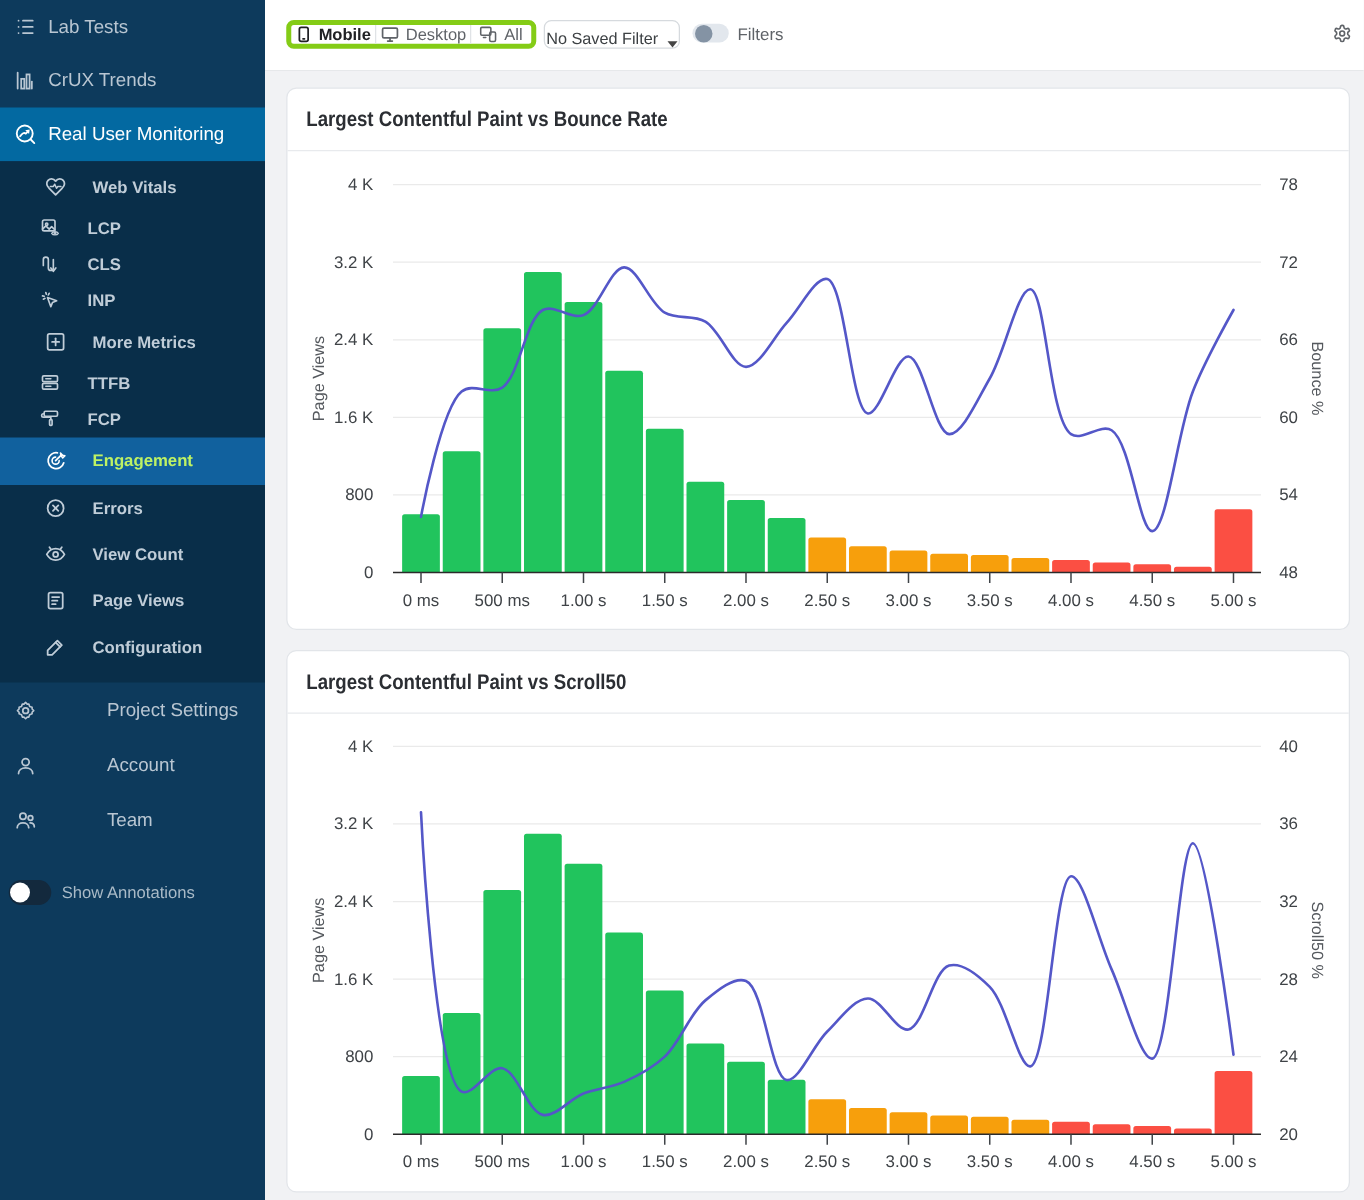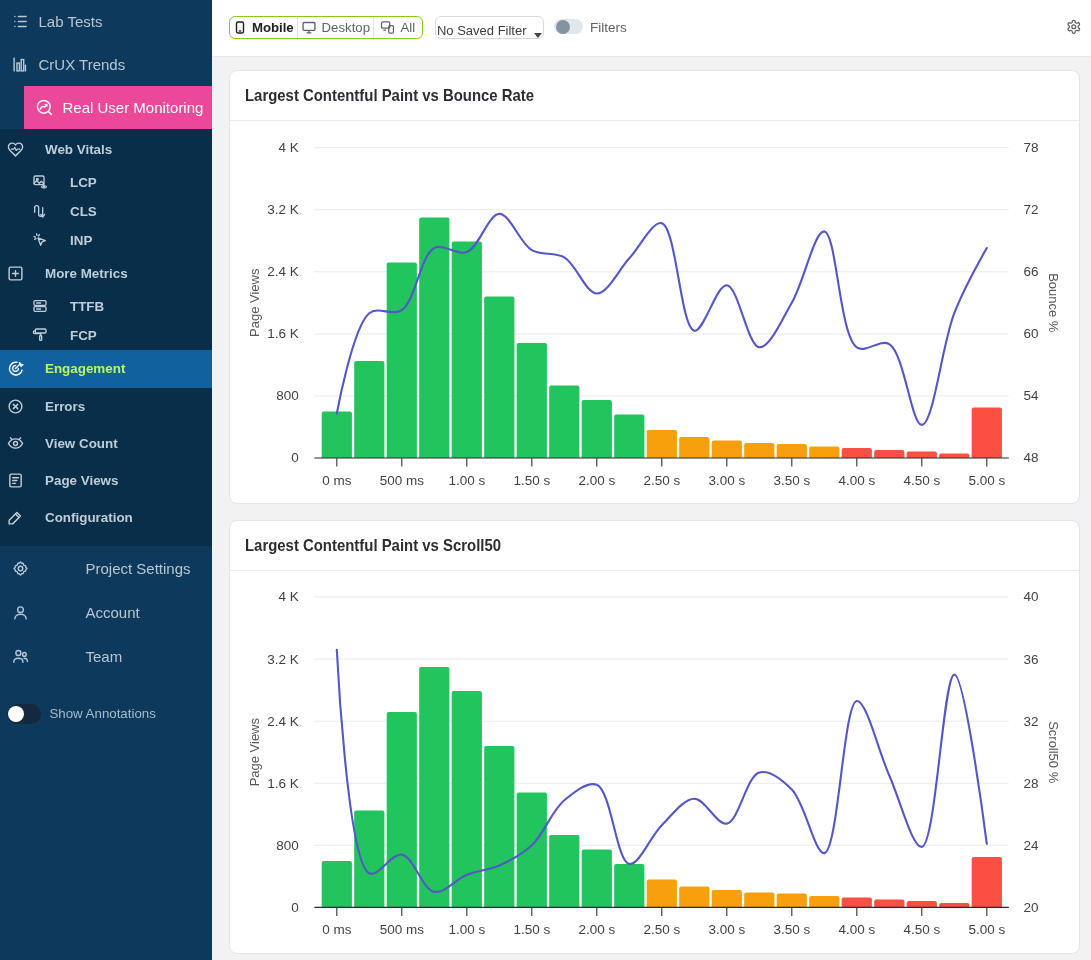--- a/index.html
+++ b/index.html
@@ -1,33 +1,33 @@
 <!DOCTYPE html>
 <html><head><meta charset="utf-8">
 <style>
 * { margin:0; padding:0; box-sizing:border-box; }
 html,body { width:1091px; height:960px; overflow:hidden; font-family:"Liberation Sans",sans-serif; background:#f1f2f4; }
 .sidebar { position:absolute; left:0; top:0; width:212px; height:960px; background:#0d3a5c; color:#b9c6d2; }
 .nav-item { display:flex; align-items:center; height:43px; padding-left:11.5px; font-size:15px; color:#b9c6d2; }
 .nav-item svg { margin-right:10px; flex:0 0 auto; width:17px; height:17px; }
-.nav-item.active { background:#ec4899; color:#fff;margin-left:24px; }
+.nav-item.active { background:#0369a1; color:#fff; }
 .subwrap { background:#092e49; padding:1.5px 0 10.5px 0; }
-.sub-item { display:flex; align-items:center; height:37px; padding-left:7px; font-size:13.4px; font-weight:bold; color:#c0cdd8; }
+.sub-item { display:flex; align-items:center; height:37px; padding-left:36px; font-size:13.4px; font-weight:bold; color:#c0cdd8; }
 .sub-item svg { margin-right:21px; flex:0 0 auto; width:17px; height:17px; }
 .sub-item.lvl2 { padding-left:32px; height:29px; }
 .sub-item.lvl2 svg { margin-right:22px; width:16px; height:16px; }
 .sub-item.hl { background:#11619e; color:#bef264; height:38px; }
 .botwrap { padding-top:0px; }
 .botwrap .nav-item { height:44px;gap:47px; }
 .annot { display:flex; align-items:center; margin:26px 0 0 7.4px; font-size:13.3px; color:#a9bac7; }
 .toggle { width:34px; height:19.5px; background:#13293d; border-radius:10px; position:relative; margin-right:8px; flex:0 0 auto; }
 .toggle .knob { position:absolute; left:0.5px; top:1.5px; width:16.5px; height:16.5px; border-radius:50%; background:#fff; }
 .main { position:absolute; left:212px; top:0; width:879px; height:960px; }
 .topbar { height:57px; background:#fff; border-bottom:1px solid #e6e8ea; position:relative; }
-.seg { position:absolute; left:16.8px; top:16px; display:flex; border:1px solid #84cc16; border-radius:6px; background:#fff; height:23px; }
+.seg { position:absolute; left:16.8px; top:16px; display:flex; border:4px solid #84cc16; border-radius:6px; background:#fff; height:23px; }
 .seg .s { display:flex; align-items:center; justify-content:center; font-size:13.2px; color:#5f6368; border-right:1px solid #e0e3e6; }
 .seg .s:last-child { border-right:none; }
 .seg .s.on { color:#202124; font-weight:bold; }
 .seg svg { margin-right:5px; }
 .fbtn { position:absolute; left:222.9px; top:16px; width:108.7px; height:23px; display:flex; align-items:flex-end; justify-content:center; border:1px solid #d6dade; border-radius:6px; font-size:13px; color:#3c4043; background:#fff; white-space:nowrap; }
 .fbtn .car { margin-left:7px; width:0; height:0; border-left:4.5px solid transparent; border-right:4.5px solid transparent; border-top:5px solid #444; }
 .sw { position:absolute; left:342px; top:19px; width:29px; height:15px; border-radius:8px; background:#e2e7ed; }
 .sw .kn { position:absolute; left:1.5px; top:0.5px; width:14px; height:14px; border-radius:50%; background:#8493a4; }
 .flab { position:absolute; left:378px; top:20px; font-size:13.5px; color:#5f6368; }
 .gear { position:absolute; right:10px; top:18.5px; }

